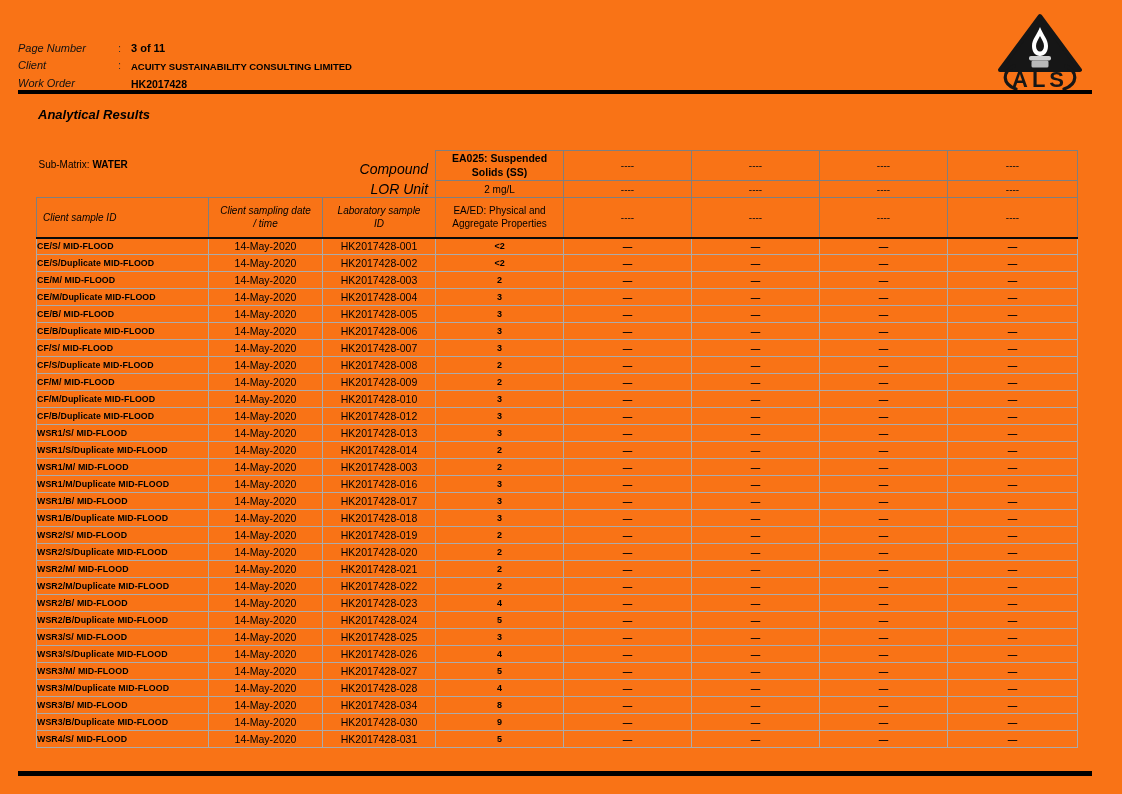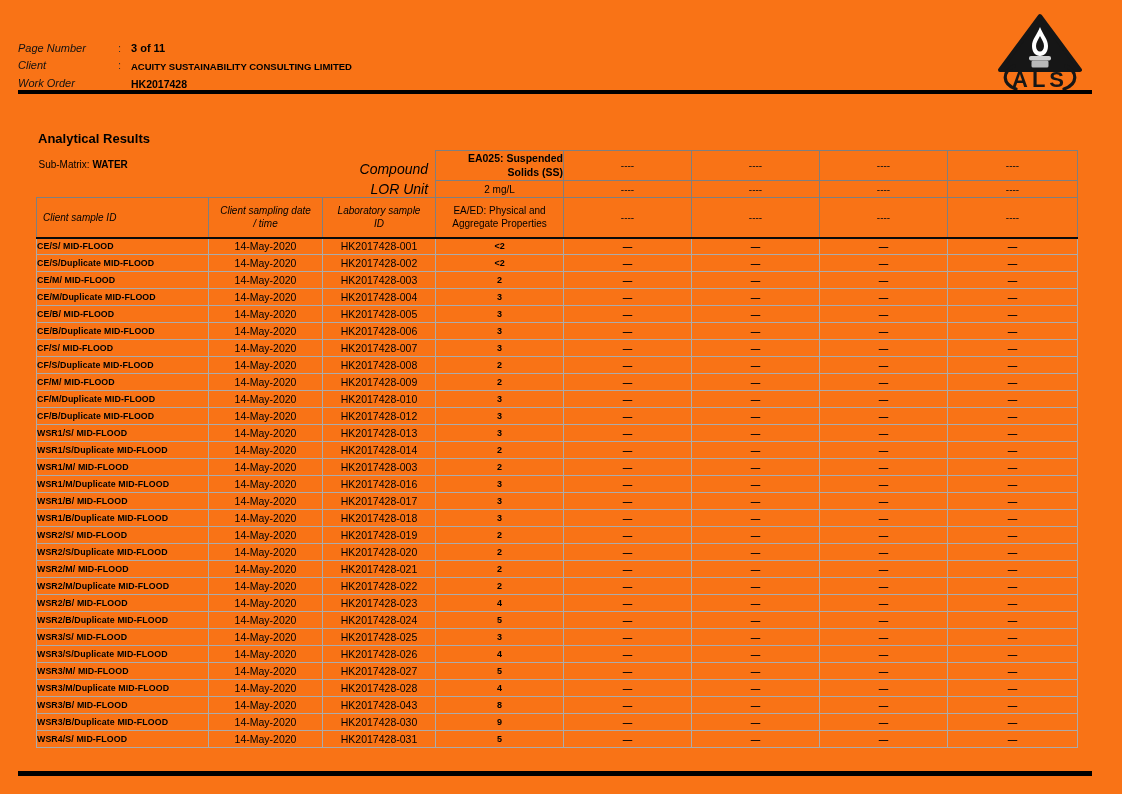--- a/index.html
+++ b/index.html
@@ -18,21 +18,21 @@
   .hval   { font-weight:bold; font-size:11px; }
   .hval.small { font-size:9.5px; padding-top:2px; }
   .hval.med   { font-size:10.5px; padding-top:1px; }
 
   .rule { position:absolute; left:18px; width:1074px; background:#000; }
   .top-rule    { top:90px;  height:3.5px; }
   .bottom-rule { top:771px; height:4.5px; }
 
   .section-title {
     position:absolute; left:38px; top:107px;
-    font-weight:bold; font-size:13px;margin-top:24px;
+    font-weight:bold; font-style:italic; font-size:13px;
   }
 
   
   .logo { position:absolute; left:992px; top:10px; }
 
   
   .results-table {
     position:absolute; left:36px; top:150px;
     border-collapse:collapse; table-layout:fixed; width:1041px;
   }
@@ -45,21 +45,21 @@
   tr.row-b { height:17px; }
   tr.row-c { height:40px;margin-top:40px; }
   tr.data-row { height:17px; }
 
   .rowa-left { display:flex; justify-content:space-between; align-items:flex-start; }
   .submatrix { font-size:10px; padding:4px 0 0 2px; }
   .submatrix .sm-val { font-weight:bold; }
   .right-label { font-style:italic; font-size:14px; text-align:right; padding-right:7px; }
   .rowa-left .right-label { padding-top:6px; }
 
-  .c4head { font-weight:bold; font-size:10.5px; text-align:right; line-height:13.5px; }
+  .c4head { font-weight:bold; font-size:10.5px; text-align:center; line-height:13.5px; }
   .lorval { font-size:10px; text-align:center; }
   .dashh  { text-align:center; font-size:10px; color:#111; }
 
   tr.row-c td { border:1px solid #7f7f7f; border-bottom:2.5px solid #0a0a0a; }
   .colhead  { font-style:italic; font-size:10px; line-height:13.5px; }
   .colhead.left { text-align:left; padding-left:6px; }
   .colhead.ctr  { text-align:center; }
   .method { font-size:10px; text-align:center; line-height:13.5px; }
 
   tr.data-row td { border:1px solid #ababab; }
@@ -439,21 +439,21 @@
       <td class="clab">HK2017428-028</td>
       <td class="cval">4</td>
       <td class="cdash">—</td>
       <td class="cdash">—</td>
       <td class="cdash">—</td>
       <td class="cdash">—</td>
     </tr>
         <tr class="data-row">
       <td class="cid">WSR3/B/ MID-FLOOD</td>
       <td class="cdate">14-May-2020</td>
-      <td class="clab">HK2017428-043</td>
+      <td class="clab">HK2017428-034</td>
       <td class="cval">8</td>
       <td class="cdash">—</td>
       <td class="cdash">—</td>
       <td class="cdash">—</td>
       <td class="cdash">—</td>
     </tr>
         <tr class="data-row">
       <td class="cid">WSR3/B/Duplicate MID-FLOOD</td>
       <td class="cdate">14-May-2020</td>
       <td class="clab">HK2017428-030</td>

